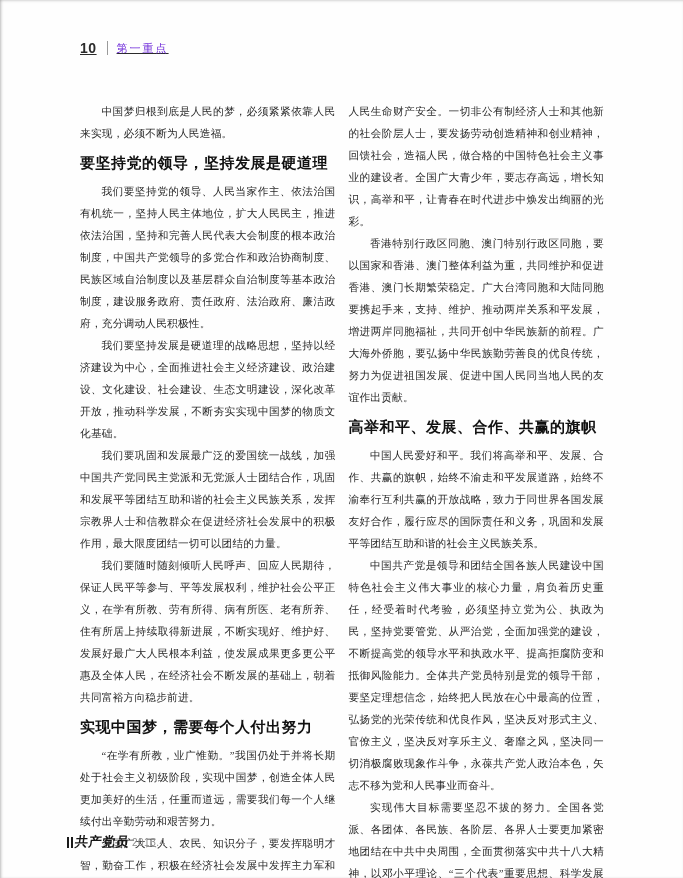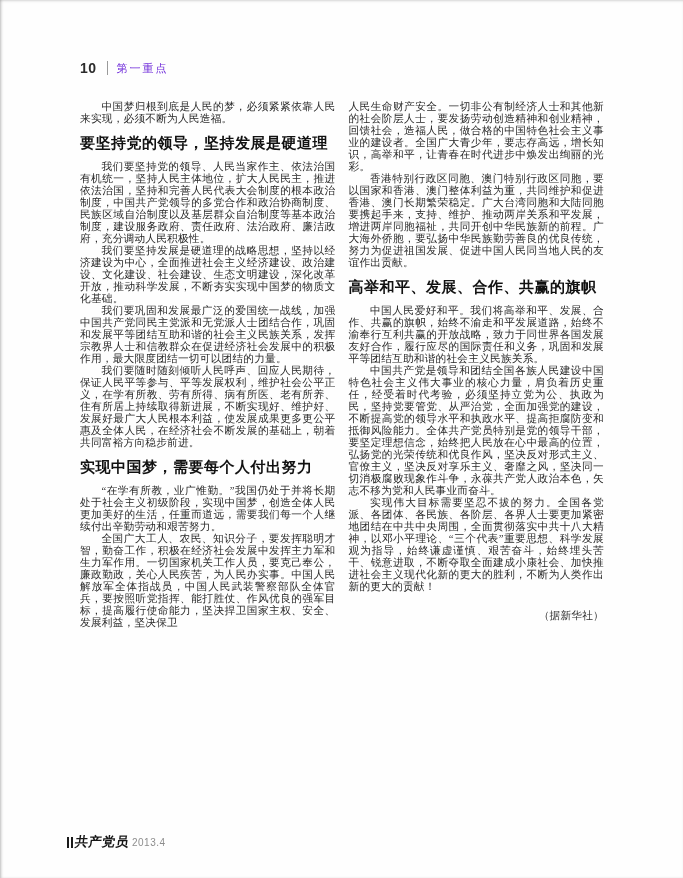--- a/index.html
+++ b/index.html
@@ -12,26 +12,27 @@
     position: relative;
     width: 683px;
     height: 878px;
     background: #fefefe;
     overflow: hidden;
     box-shadow: inset 2px 0 3px -1px rgba(0,0,0,0.25), inset 0 2px 3px -1px rgba(0,0,0,0.12);
   }
   
   .page-header {
     position: absolute;
-    top: 60px;
+    top: 40px;
     left: 80px;
     display: flex;
     align-items: center;
     color: #2b2b2b;
     font-family: "Liberation Sans", "DejaVu Sans", sans-serif;
+    text-decoration: underline;
   }
   .page-number {
     font-size: 14px;
     font-weight: bold;
     letter-spacing: 0.5px;
   }
   .header-divider {
     display: inline-block;
     width: 1px;
     height: 14px;
@@ -51,21 +52,21 @@
     width: 524px;
     display: flex;
     gap: 13px;
   }
   .col {
     width: 255.5px;
     color: #282828;
   }
   .col p {
     font-size: 10.7px;
-    line-height: 12px;
+    line-height: 22px;
     text-align: justify;
     text-justify: inter-character;
     letter-spacing: 0.2px;
   }
   .col p.indent { text-indent: 2em; }
   .col h2 {
     font-family: "Liberation Sans", "DejaVu Sans", sans-serif;
     font-size: 15px;
     font-weight: bold;
     color: #111;

